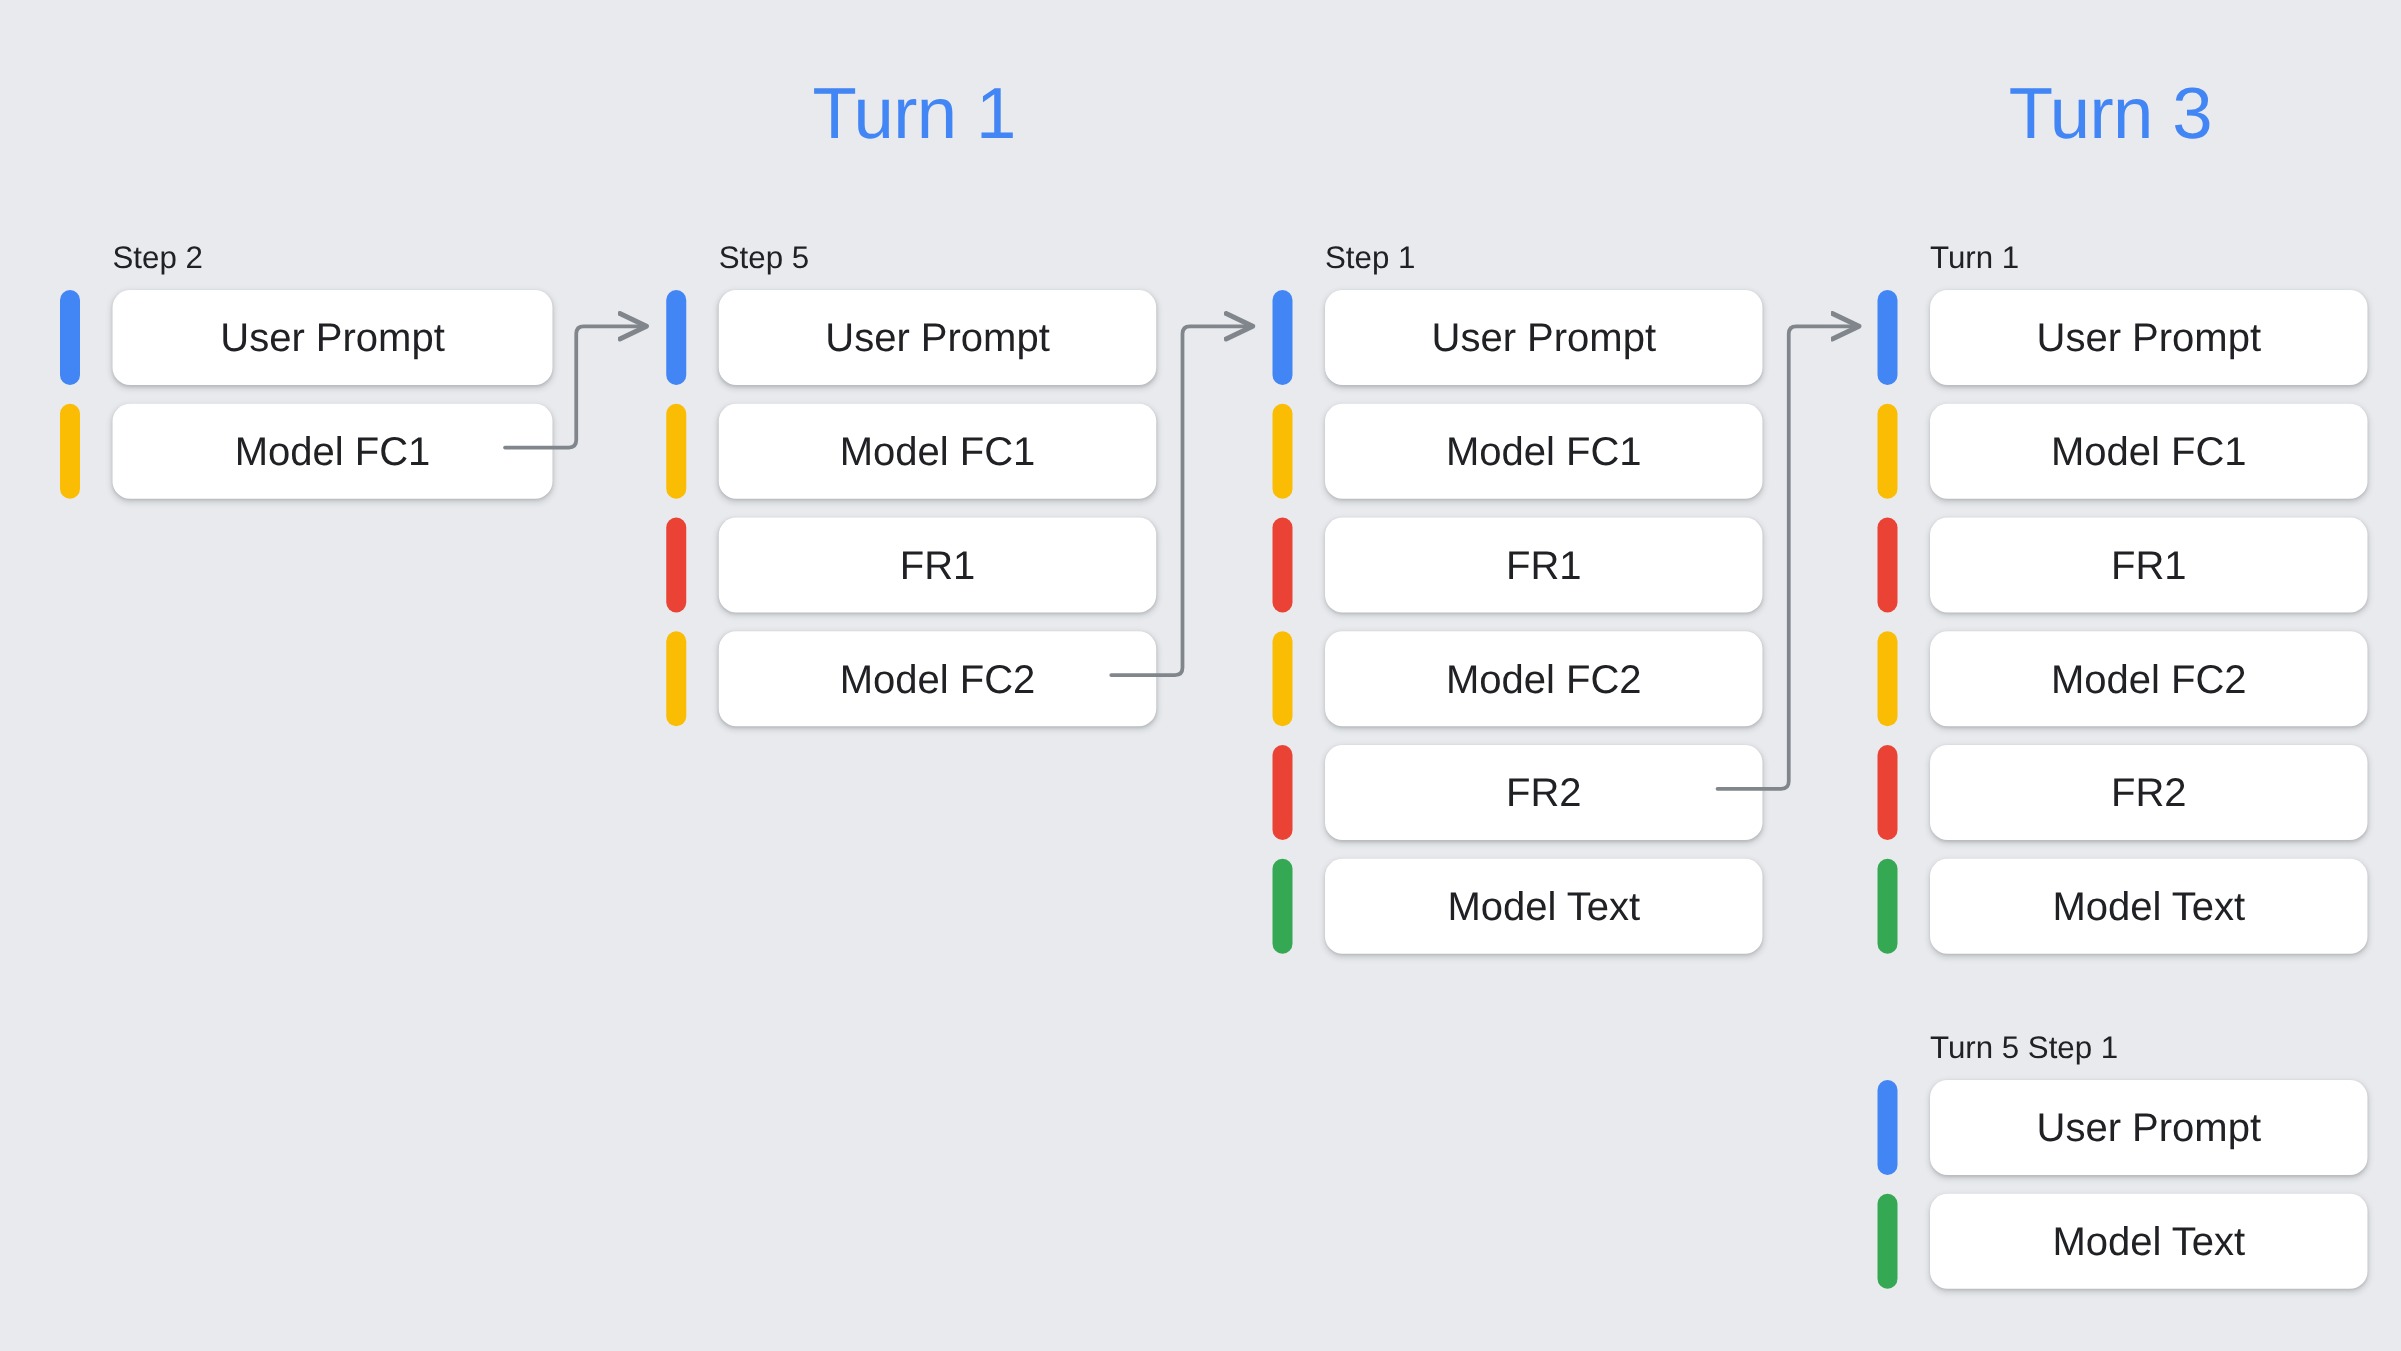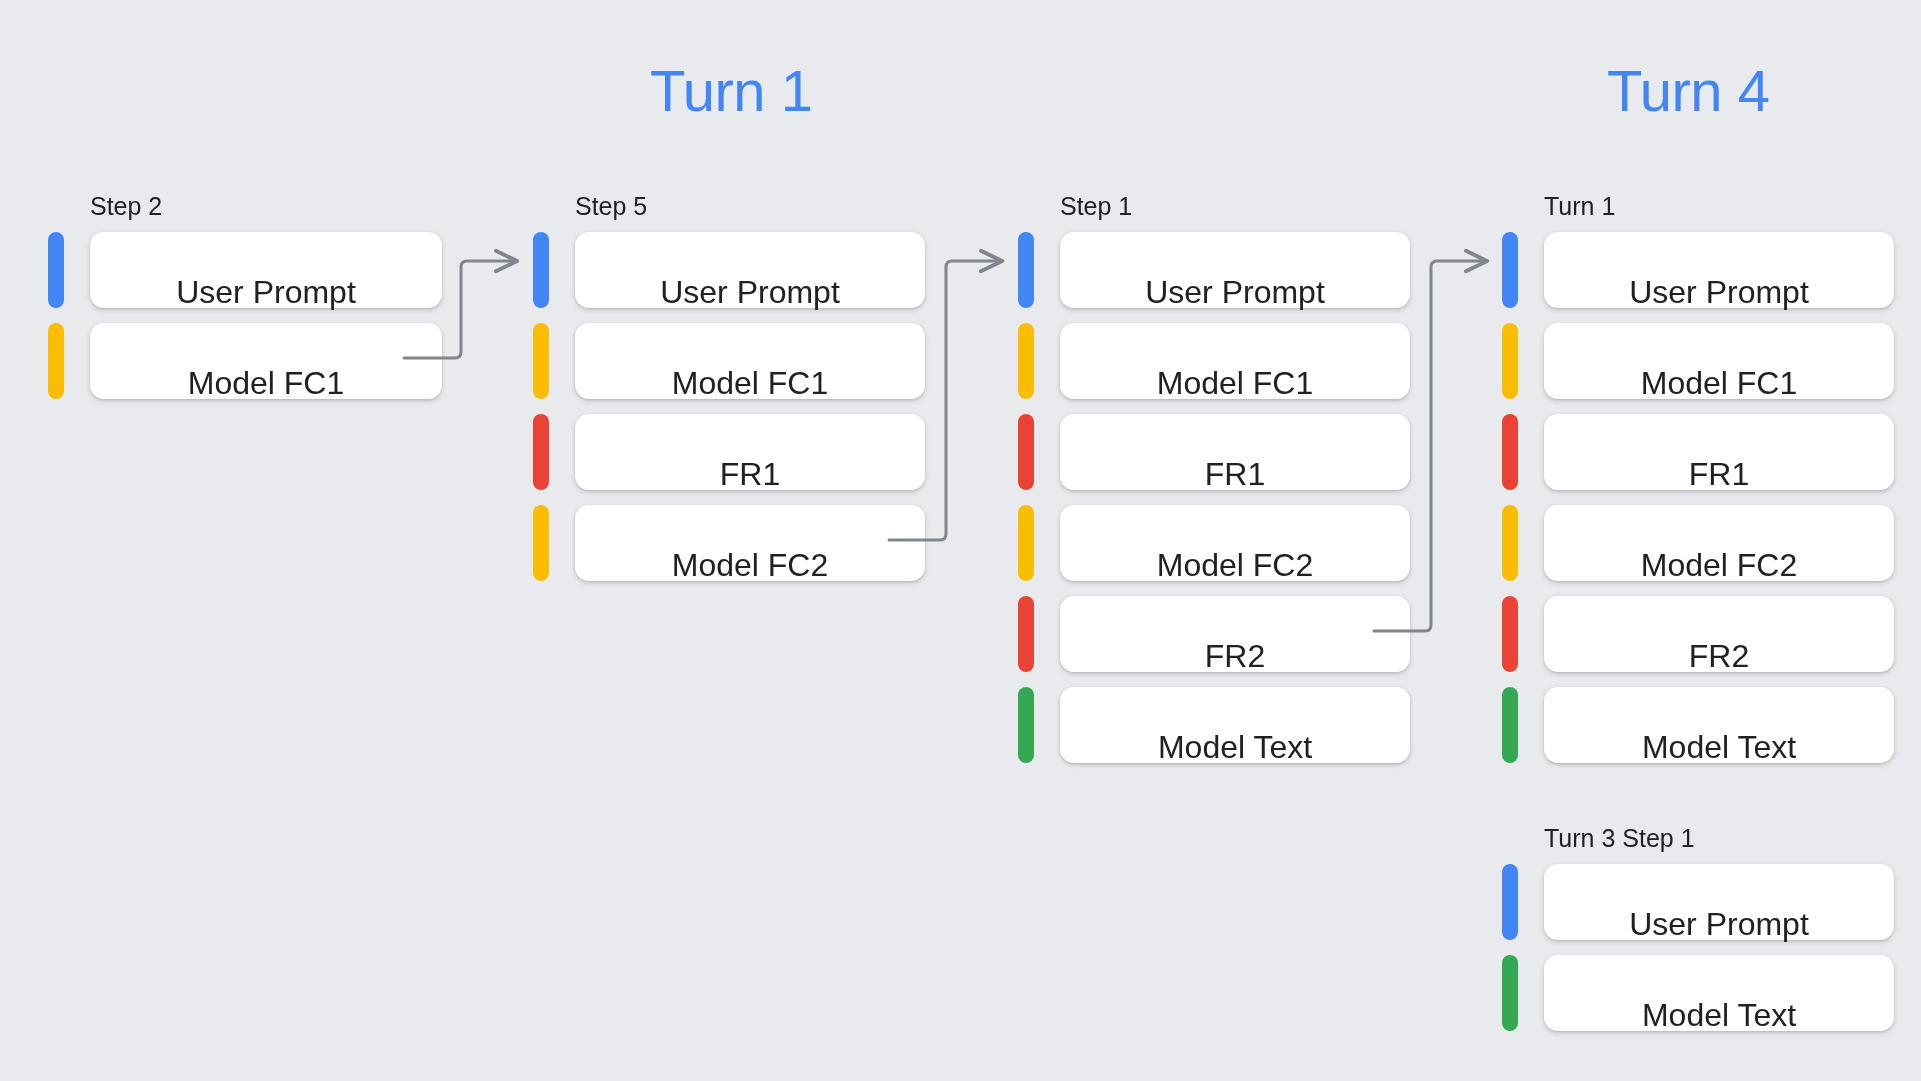--- a/index.html
+++ b/index.html
@@ -58,21 +58,21 @@
     width: 16px;
     border-radius: 8px;
     flex: 0 0 auto;
   }
   .row-card {
     margin-left: 26px;
     background: #ffffff;
     border-radius: 14px;
     box-shadow: 0 2px 5px rgba(60,64,67,0.22), 0 1px 2px rgba(60,64,67,0.12);
     display: flex;
-    align-items: flex-end;
+    align-items: center;
     justify-content: center;
     flex: 0 0 auto;
   }
   .row-card span {
     font-size: 32px;
     color: #202124;
     white-space: nowrap;
     line-height: 1;
   }
 
@@ -84,21 +84,21 @@
     left: 0; top: 0;
     width: 1921px;
     height: 1081px;
     pointer-events: none;
   }
 </style>
 </head>
 <body style="background: rgb(232, 234, 237);">
 
 <div class="turn-title" id="turn-title-1">Turn 1</div>
-<div class="turn-title" id="turn-title-2">Turn 4</div>
+<div class="turn-title" id="turn-title-2">Turn 3</div>
 
 <div id="columns-root">
     <div class="column" style="left: 48px; top: 232px;">
       <div class="column-header">Step 2</div>
       <div class="rows">
         <div class="row" style="top: 0px; height: 76px;">
           <div class="row-bar" style="background: rgb(66, 133, 244);"></div>
           <div class="row-card" style="width: 352px;">
             <span>User Prompt</span>
           </div>
@@ -216,21 +216,21 @@
         </div>
         <div class="row" style="top: 455px; height: 76px;">
           <div class="row-bar" style="background: rgb(52, 168, 83);"></div>
           <div class="row-card" style="width: 350px;">
             <span>Model Text</span>
           </div>
         </div>
       </div>
     </div>
     <div class="column" style="left: 1502px; top: 864px;">
-      <div class="column-header">Turn 3 Step 1</div>
+      <div class="column-header">Turn 5 Step 1</div>
       <div class="rows">
         <div class="row" style="top: 0px; height: 76px;">
           <div class="row-bar" style="background: rgb(66, 133, 244);"></div>
           <div class="row-card" style="width: 350px;">
             <span>User Prompt</span>
           </div>
         </div>
         <div class="row" style="top: 91px; height: 76px;">
           <div class="row-bar" style="background: rgb(52, 168, 83);"></div>
           <div class="row-card" style="width: 350px;">

